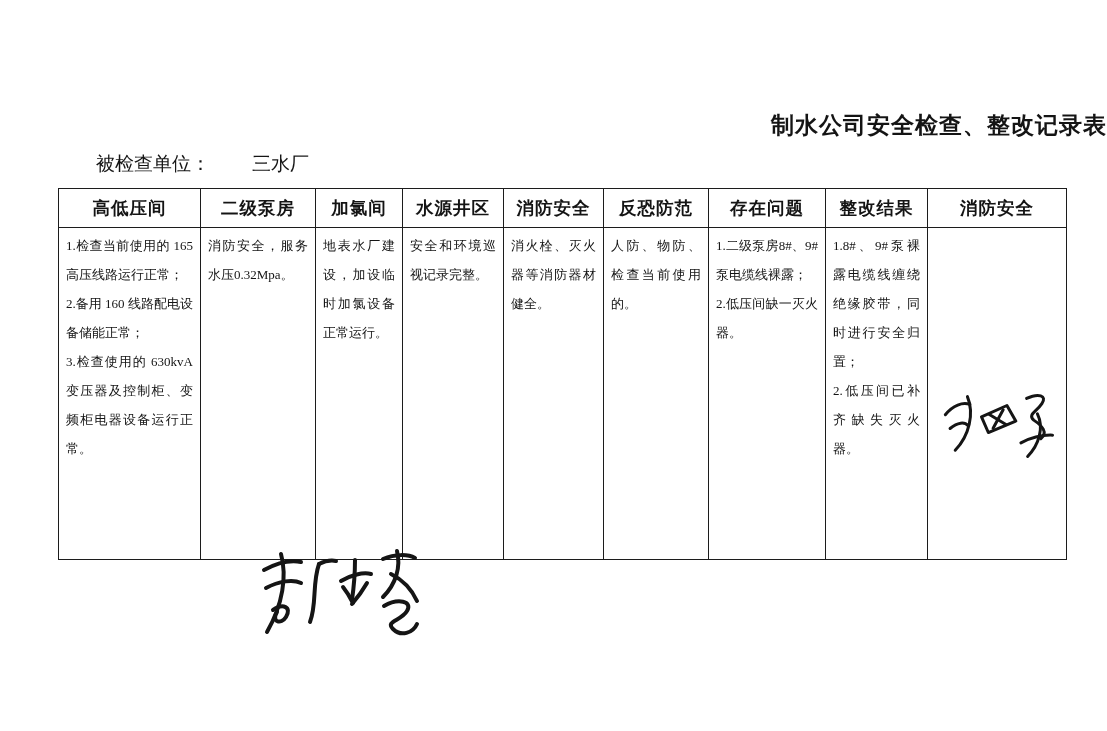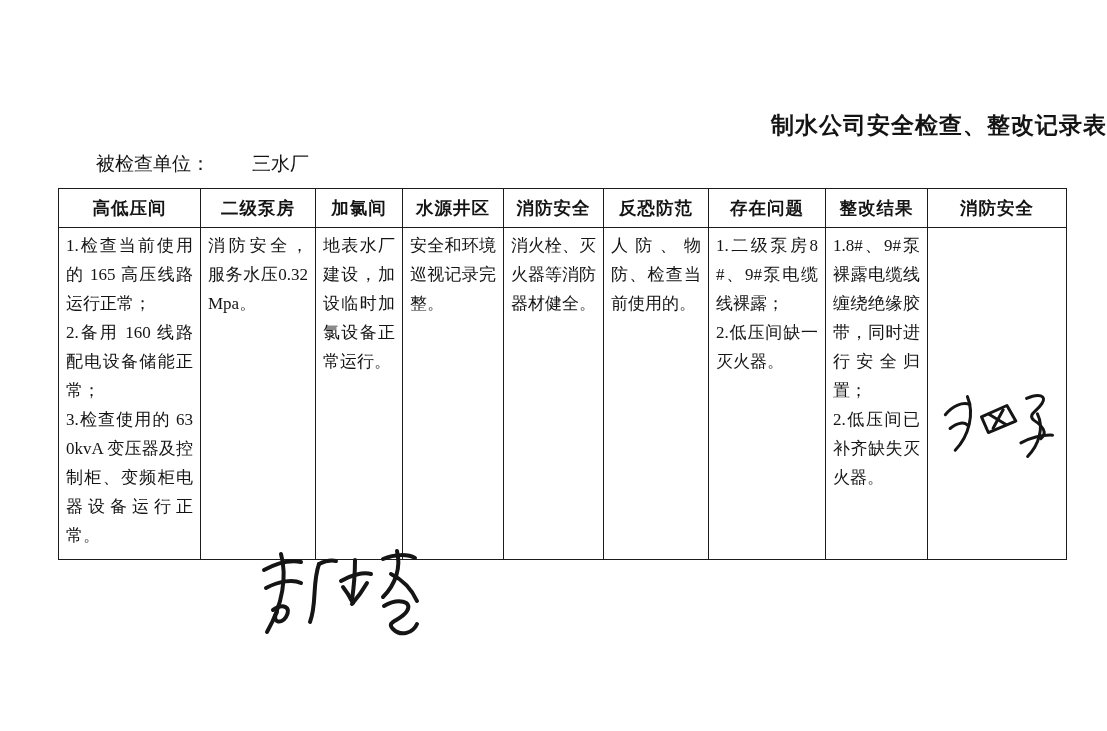--- a/index.html
+++ b/index.html
@@ -57,21 +57,21 @@
     vertical-align: middle;
     padding: 0 0;
     letter-spacing: 1px;
   }
   table.record td {
     height: 328px;
     vertical-align: top;
     padding: 3px 7px 0 7px;
   }
   .cell-text {
-    font-size: 17px;
+    font-size: 13px;
     line-height: 29px;
     text-align: justify;
     text-justify: inter-character;
     white-space: pre-line;
     word-break: break-all;
   }
   .leader-cell { position: relative; }
   .sig-leader {
     position: absolute;
     left: 8px;

